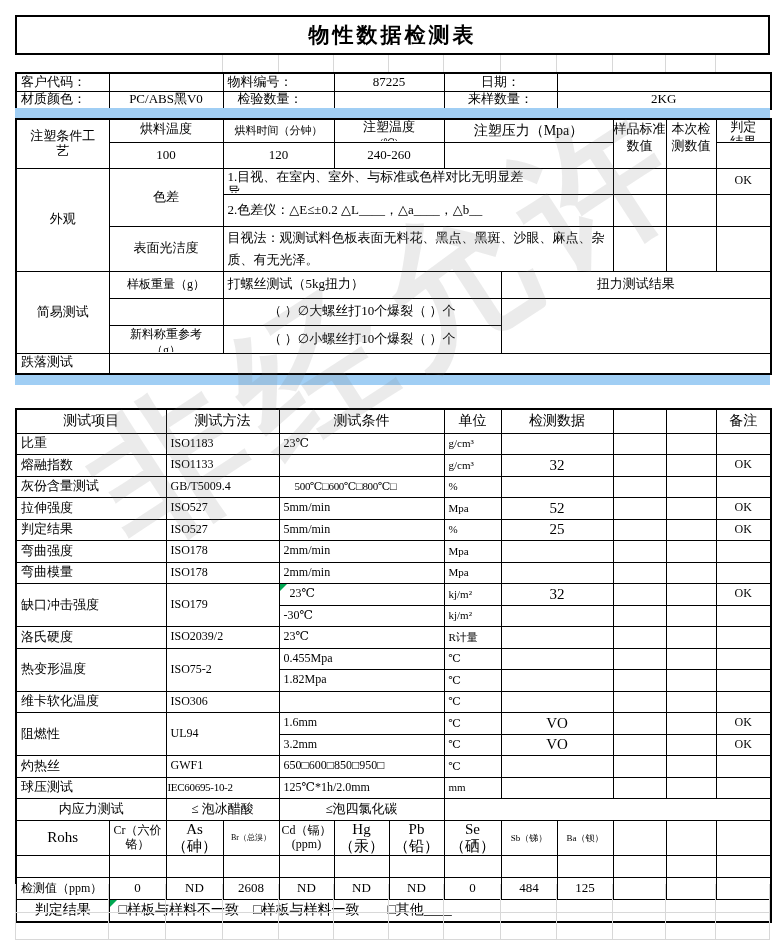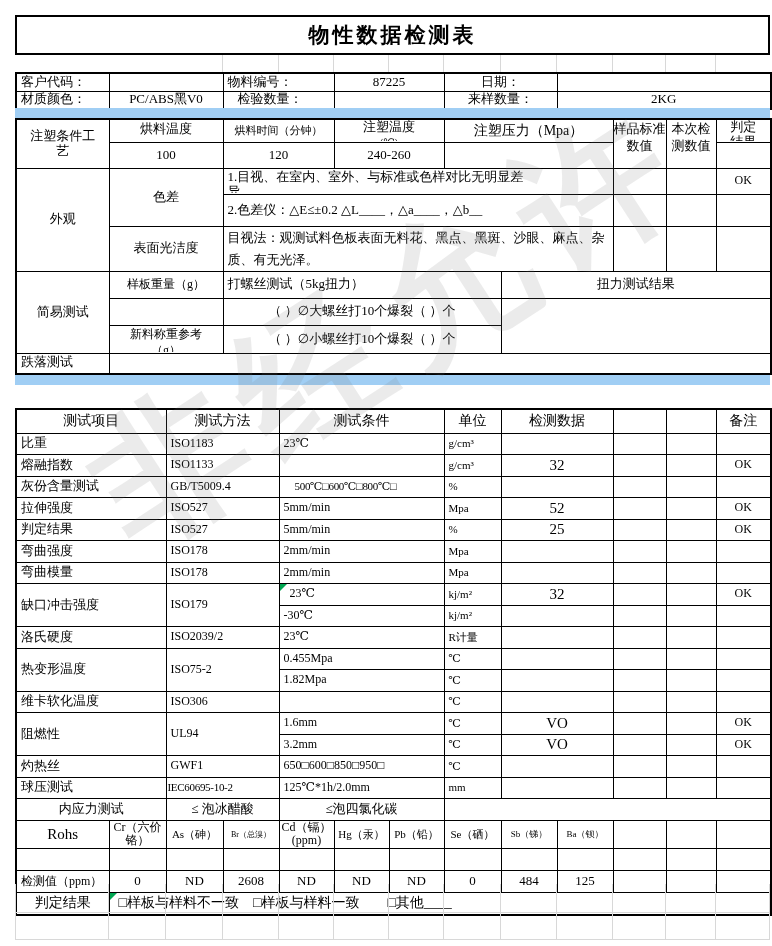--- a/index.html
+++ b/index.html
@@ -4,21 +4,21 @@
 <style>
   html,body{margin:0;padding:0;background:#fff;}
   body{width:772px;height:946px;font-family:"Liberation Serif","DejaVu Serif",serif;color:#000;}
   .page{position:relative;width:772px;height:946px;overflow:hidden;background:#fff;}
   .sec{position:absolute;left:15px;width:755px;}
   table{border-collapse:collapse;table-layout:fixed;width:755px;border:2px solid #000;}
   td{border:1px solid #000;padding:0;font-size:13px;line-height:1.15;vertical-align:middle;overflow:hidden;word-break:break-all;}
   .c{text-align:center;}
   .l{text-align:left;padding-left:4px;padding-right:2px;}
   .fs10{font-size:10px}.fs11{font-size:11px}.fs12{font-size:12px}.fs14{font-size:14px}.fs15{font-size:15px}
-  .sz7{font-size:12px}.sz8{font-size:8px}.sz9{font-size:9px}.sz11{font-size:11px}
+  .sz7{font-size:12px}.sz8{font-size:8px}.sz9{font-size:9px}.sz11{font-size:15px}
   .clip{overflow:hidden;}
   .relpos{position:relative;}
   .corner{position:absolute;top:0;left:0;width:0;height:0;border-top:7px solid #00a651;border-right:7px solid transparent;}
   .title-box{top:15px;height:40px;border:2px solid #000;box-sizing:border-box;display:flex;align-items:center;justify-content:center;
              font-size:21px;font-weight:bold;letter-spacing:3px;background:#fff;}
   .bar{position:absolute;left:15px;width:755px;height:10px;}
   .faint{position:absolute;background:#d8d8d8;}
   .wm{position:absolute;left:55px;top:225px;font-size:150px;letter-spacing:18px;white-space:nowrap;
       color:#777;opacity:0.14;transform:rotate(-33deg);z-index:6;pointer-events:none;font-weight:bold;}
   .num{font-size:15px;}

